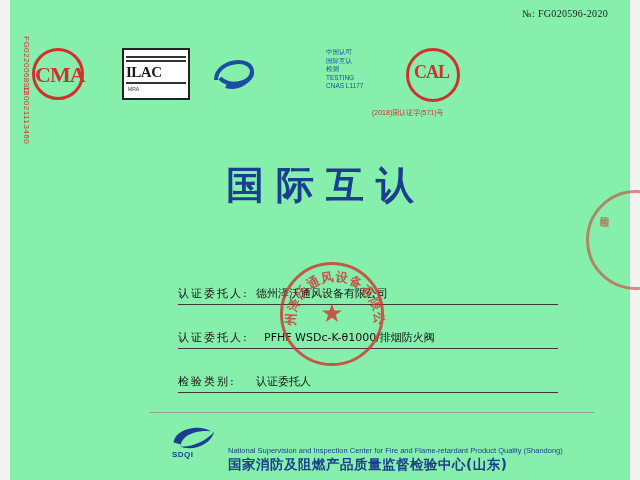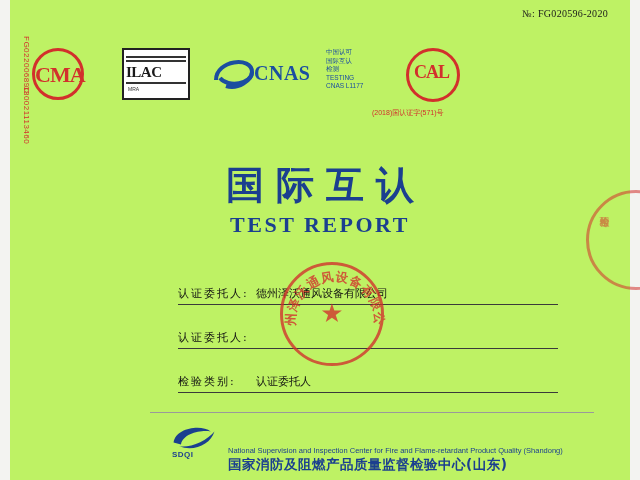--- a/index.html
+++ b/index.html
@@ -12,21 +12,21 @@
     height: 480px;
     overflow: hidden;
     font-family: "Liberation Serif", serif;
     position: relative;
   }
   .page {
     position: absolute;
     left: 0; top: 0;
     width: 640px;
     height: 480px;
-    background: #bef264;
+    background: #86efac;
     overflow: hidden;
   }
   
   .edge-left, .edge-right {
     position: absolute;
     top: 0;
     width: 10px;
     height: 480px;
     background: #f3f3f1;
   }
@@ -404,50 +404,49 @@
       <div class="ilac-txt">ILAC</div>
       <div class="bar" style="top:36px"></div>
       <div class="sub">MRA</div>
     </div>
 
     <div class="logo cnas">
       <svg class="swoosh" viewBox="0 0 44 42">
         <path d="M4 30 C4 10, 40 6, 40 22 C40 34, 16 38, 8 28" fill="none" stroke="#1b4ea0" stroke-width="4"></path>
         <path d="M14 36 C26 40, 40 30, 40 22" fill="none" stroke="#1b4ea0" stroke-width="4"></path>
       </svg>
-      <div class="word">CNAS</div>
     </div>
 
     <div class="cnas-side" style="position:absolute;left:312px;top:2px;">
       <div>中国认可</div>
       <div>国际互认</div>
       <div>检测</div>
       <div class="en">TESTING</div>
       <div class="en">CNAS L1177</div>
     </div>
 
     <div class="logo cal">
       <div class="ring"></div>
       <div class="letters">CAL</div>
     </div>
   </div>
 
   <div class="cal-caption">(2018)国认证字(571)号</div>
 
   <div class="title-cn">国际互认</div>
-  <div class="title-en">TEST REPORT</div>
 
   <div class="fields">
     <div class="field f1">
       <div class="label">认证委托人:</div>
       <div class="value">德州泽沃通风设备有限公司</div>
       <div class="rule"></div>
     </div>
     <div class="field f2">
       <div class="label">认证委托人:</div>
+      <div class="value">PFHF WSDc-K-θ1000/排烟防火阀</div>
       <div class="rule"></div>
     </div>
     <div class="field f3">
       <div class="label">检验类别:</div>
       <div class="value">认证委托人</div>
       <div class="rule"></div>
     </div>
   </div>
 
   <div class="seal">

